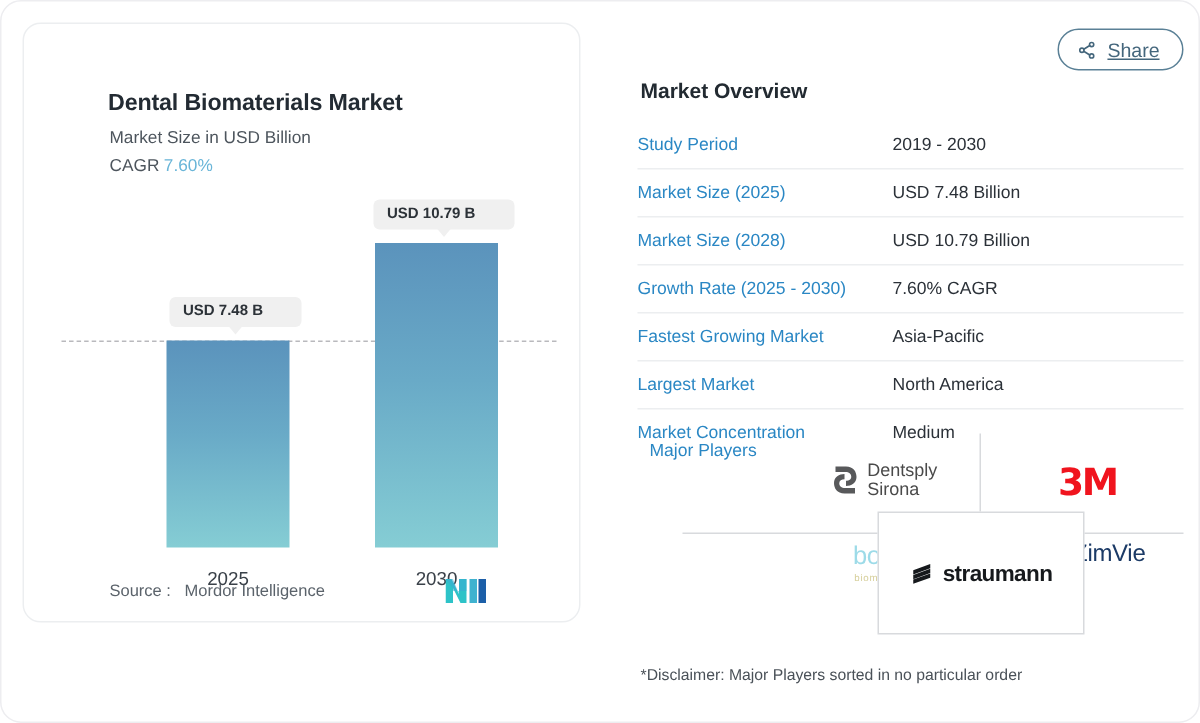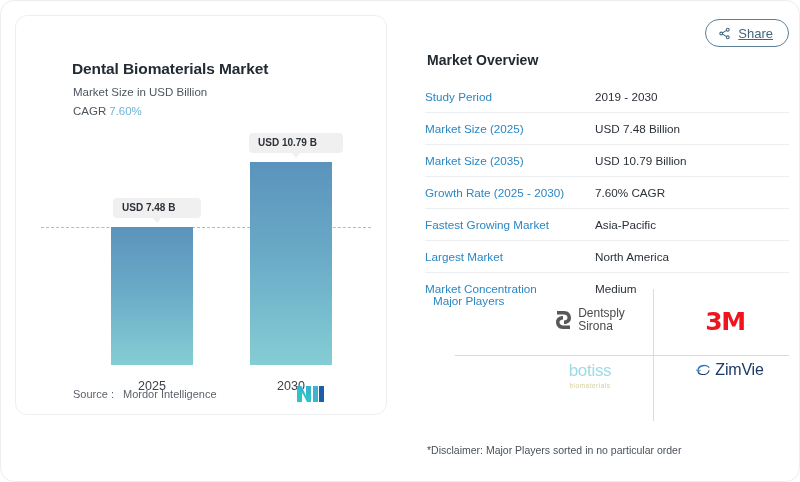--- a/index.html
+++ b/index.html
@@ -390,21 +390,21 @@
 
       <div class="ov-row">
         <div class="ov-key">Study Period</div>
         <div class="ov-val">2019 - 2030</div>
       </div>
       <div class="ov-row">
         <div class="ov-key">Market Size (2025)</div>
         <div class="ov-val">USD 7.48 Billion</div>
       </div>
       <div class="ov-row">
-        <div class="ov-key">Market Size (2035)</div>
+        <div class="ov-key">Market Size (2028)</div>
         <div class="ov-val">USD 10.79 Billion</div>
       </div>
       <div class="ov-row">
         <div class="ov-key">Growth Rate (2025 - 2030)</div>
         <div class="ov-val">7.60% CAGR</div>
       </div>
       <div class="ov-row">
         <div class="ov-key">Fastest Growing Market</div>
         <div class="ov-val">Asia-Pacific</div>
       </div>
@@ -452,17 +452,25 @@
       <div class="logo-cell" id="cell-zimvie">
         <div id="zimvie-wrap">
           <svg width="15" height="14" viewBox="0 0 16 14">
             <path d="M14.5,4.2 C12.5,1.2 8,0.6 4.6,2.3 C2.3,3.5 1.2,5.5 1.6,7.4 L0.4,6.2 L0,7 L2.3,9.4 L5.2,7.6 L4.7,6.8 L3,7.8 C2.9,6.2 3.9,4.7 5.6,3.9 C8.4,2.5 12.1,3 13.7,5.2 Z" fill="#2f7bbf"></path>
             <path d="M1.5,9.6 C3.5,12.6 8,13.2 11.4,11.5 C13.3,10.5 14.4,8.9 14.4,7.2 L13.3,7.3 C13.3,8.6 12.4,9.8 10.9,10.6 C8.1,12 4.4,11.4 2.8,9.2 Z" fill="#1b3a66"></path>
           </svg>
           <span id="zimvie-text">ZimVie</span>
         </div>
       </div>
 
+      <div id="straumann-box">
+        <svg width="17" height="17" viewBox="0 0 18 18">
+          <path d="M3,6.5 L15,2.2 L15,5.2 L3,9.5 Z" fill="#16191c"></path>
+          <path d="M3,9.8 L15,5.5 L15,8.5 L3,12.8 Z" fill="#16191c"></path>
+          <path d="M3,13.1 L15,8.8 L15,11.8 L3,16.1 Z" fill="#16191c"></path>
+        </svg>
+        <span id="straumann-text">straumann</span>
+      </div>
     </div>
 
     <div id="disclaimer">*Disclaimer: Major Players sorted in no particular order</div>
   </div>
 </div>
 
 </body></html>

